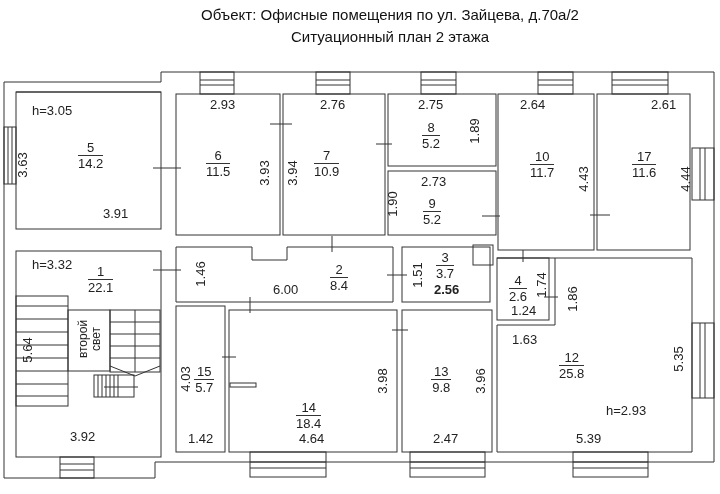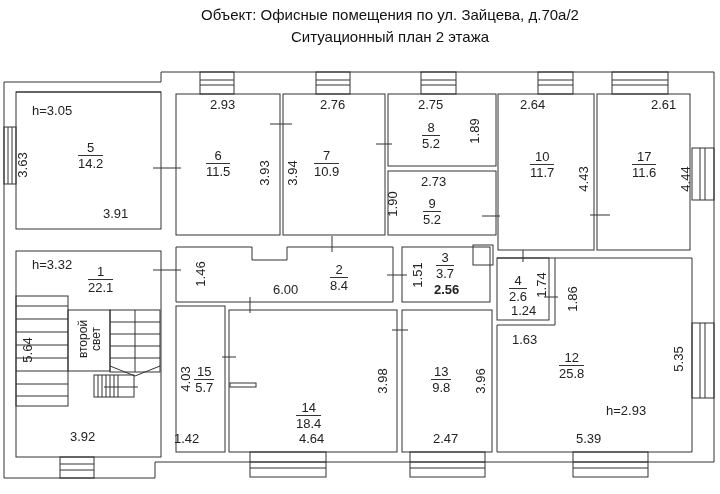--- a/index.html
+++ b/index.html
@@ -209,21 +209,21 @@
 <div class="lbl" style="left:418px;top:98px;">2.75</div>
 <div class="lbl" style="left:421px;top:175px;">2.73</div>
 <div class="lbl" style="left:520px;top:98px;text-align:right;">2.64</div>
 <div class="lbl" style="left:627px;top:98px;margin-left:24px;">2.61</div>
 <div class="lbl" style="left:70px;top:430px;">3.92</div>
 <div class="lbl" style="left:273px;top:283px;">6.00</div>
 <div class="lbl" style="left:434px;top:283px;font-weight:bold;">2.56</div>
 <div class="lbl" style="left:511px;top:304px;">1.24</div>
 <div class="lbl" style="left:512px;top:333px;">1.63</div>
 <div class="lbl" style="left:576px;top:432px;">5.39</div>
-<div class="lbl" style="left:174px;top:432px;text-align:center;">1.42</div>
+<div class="lbl" style="left:188px;top:432px;text-align:center;">1.42</div>
 <div class="lbl" style="left:299px;top:432px;">4.64</div>
 <div class="lbl" style="left:433px;top:432px;">2.47</div>
 
 <div class="lbl v" style="left:10px;top:158px;">3.63</div>
 <div class="lbl v" style="left:252px;top:166px;">3.93</div>
 <div class="lbl v" style="left:280px;top:166px;">3.94</div>
 <div class="lbl v" style="left:462px;top:124px;">1.89</div>
 <div class="lbl v" style="left:380px;top:197px;">1.90</div>
 <div class="lbl v" style="left:571px;top:172px;">4.43</div>
 <div class="lbl v" style="left:673px;top:172px;">4.44</div>

